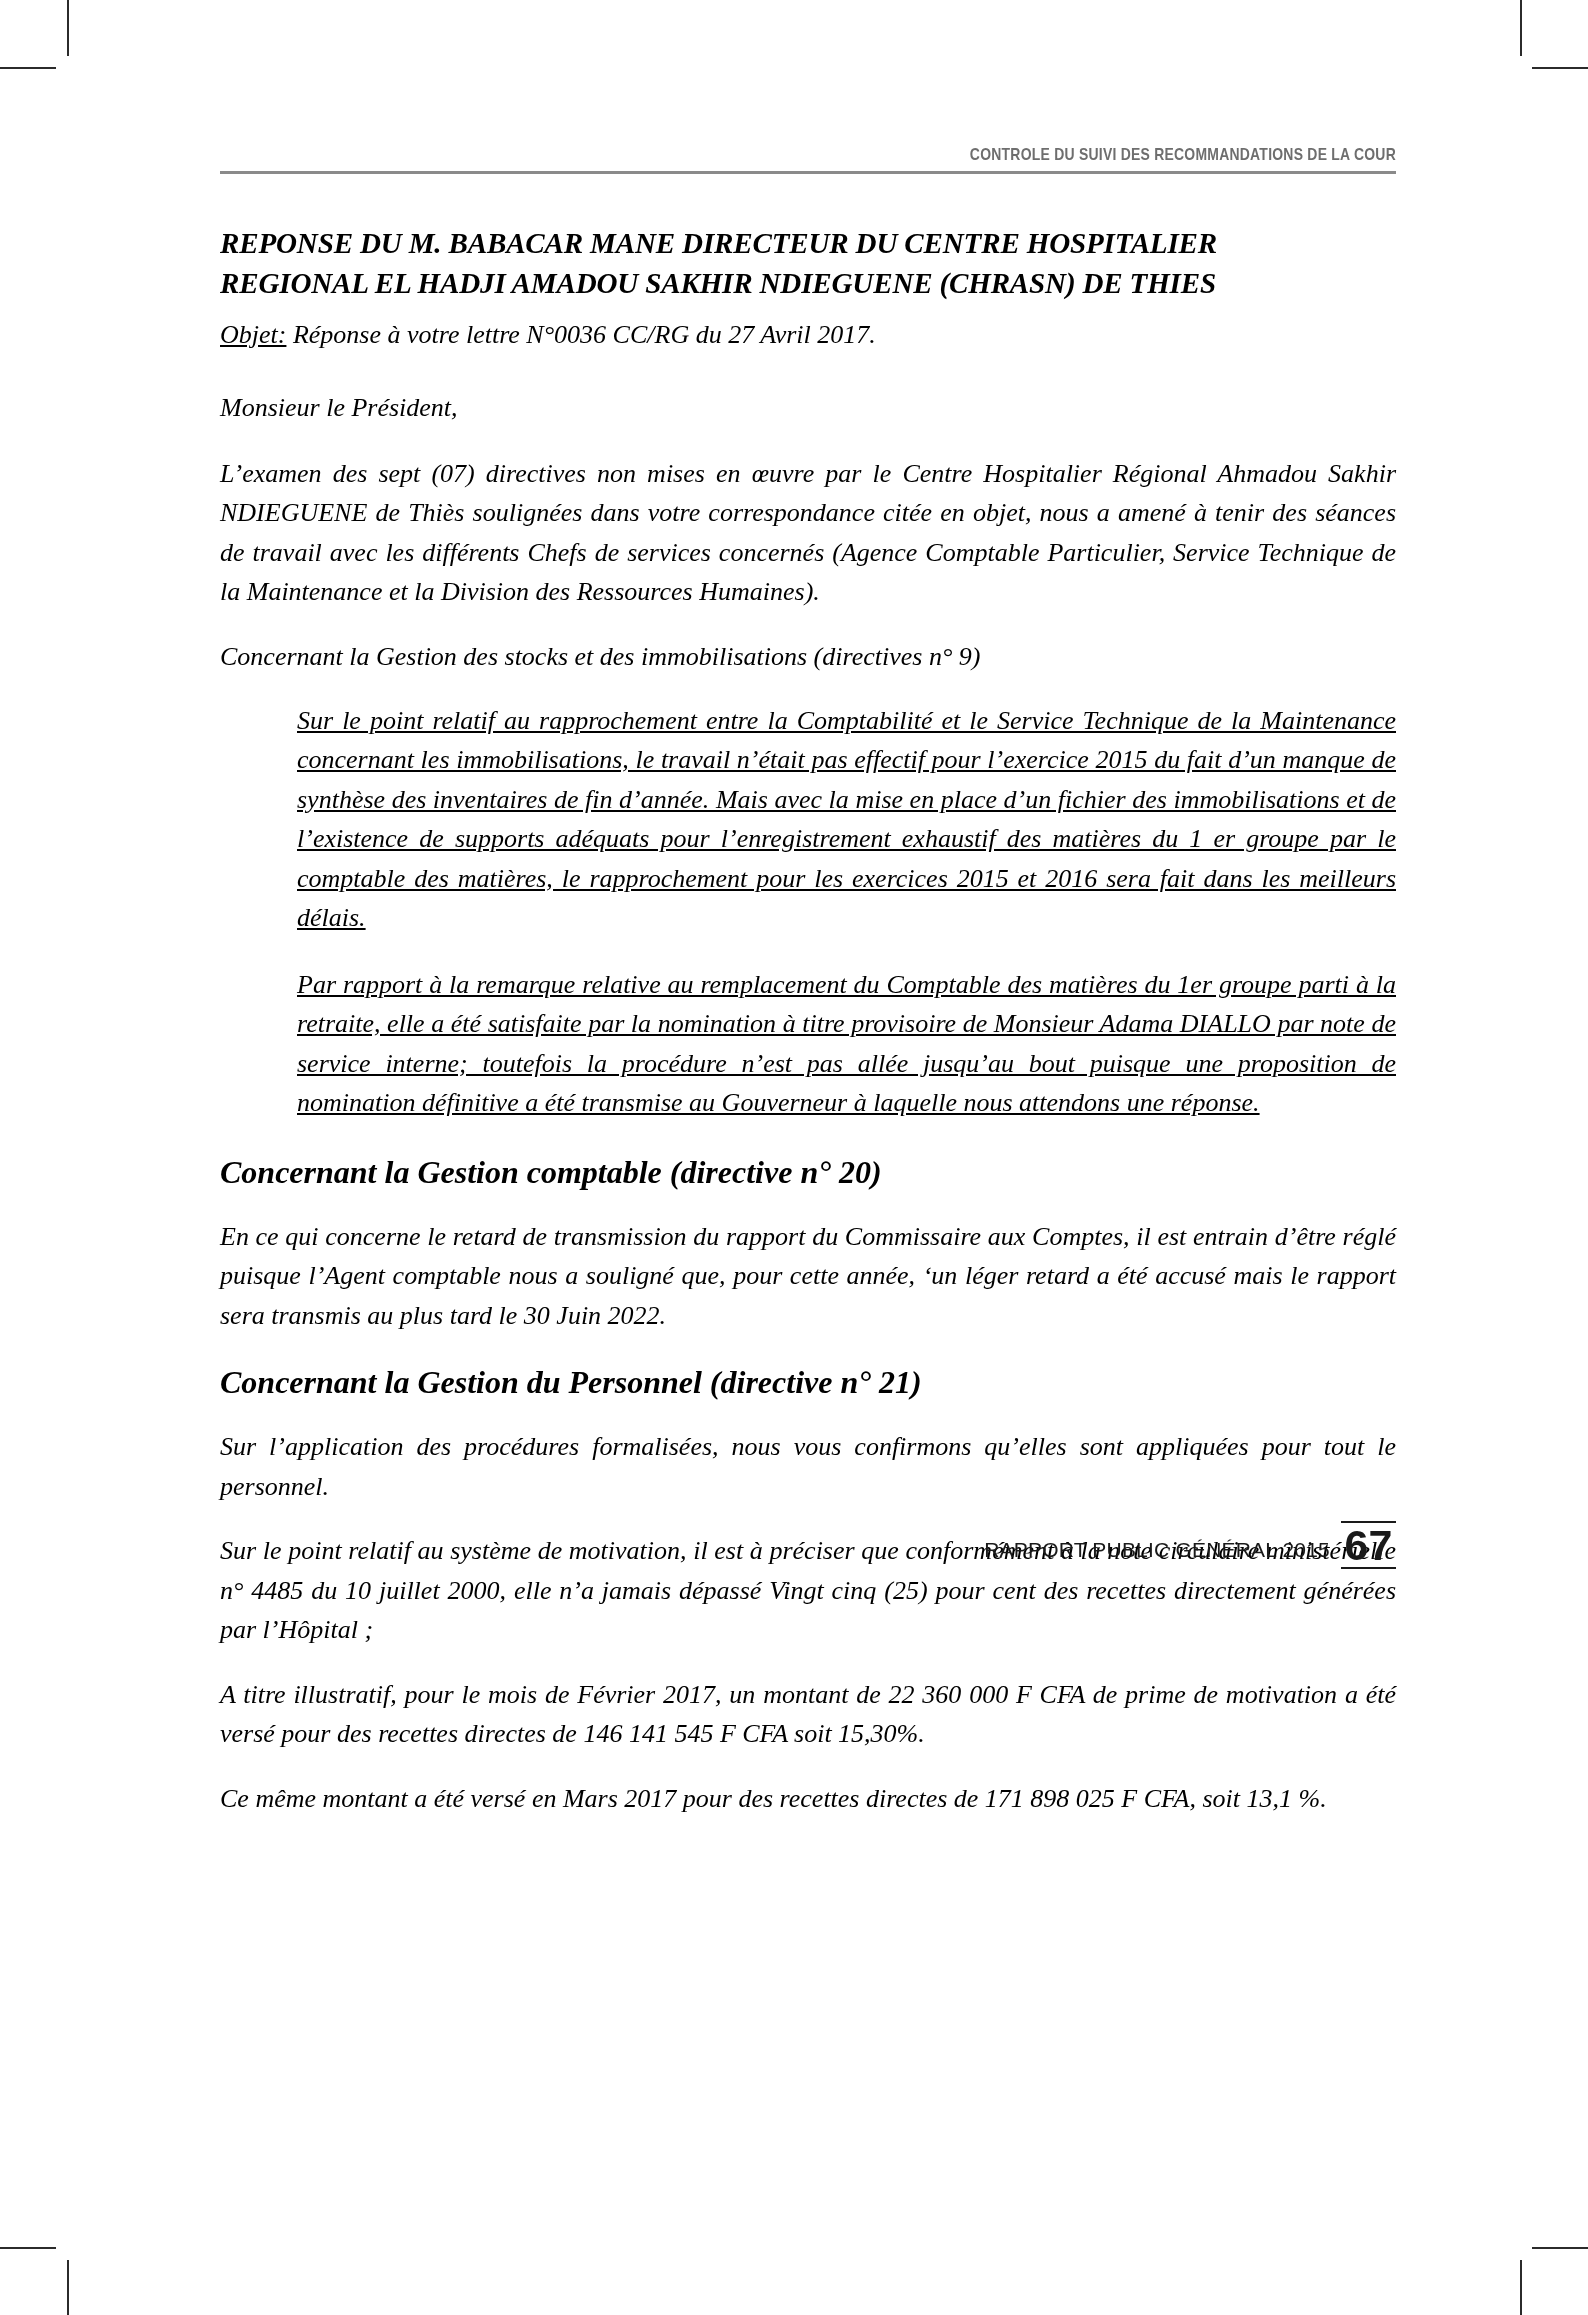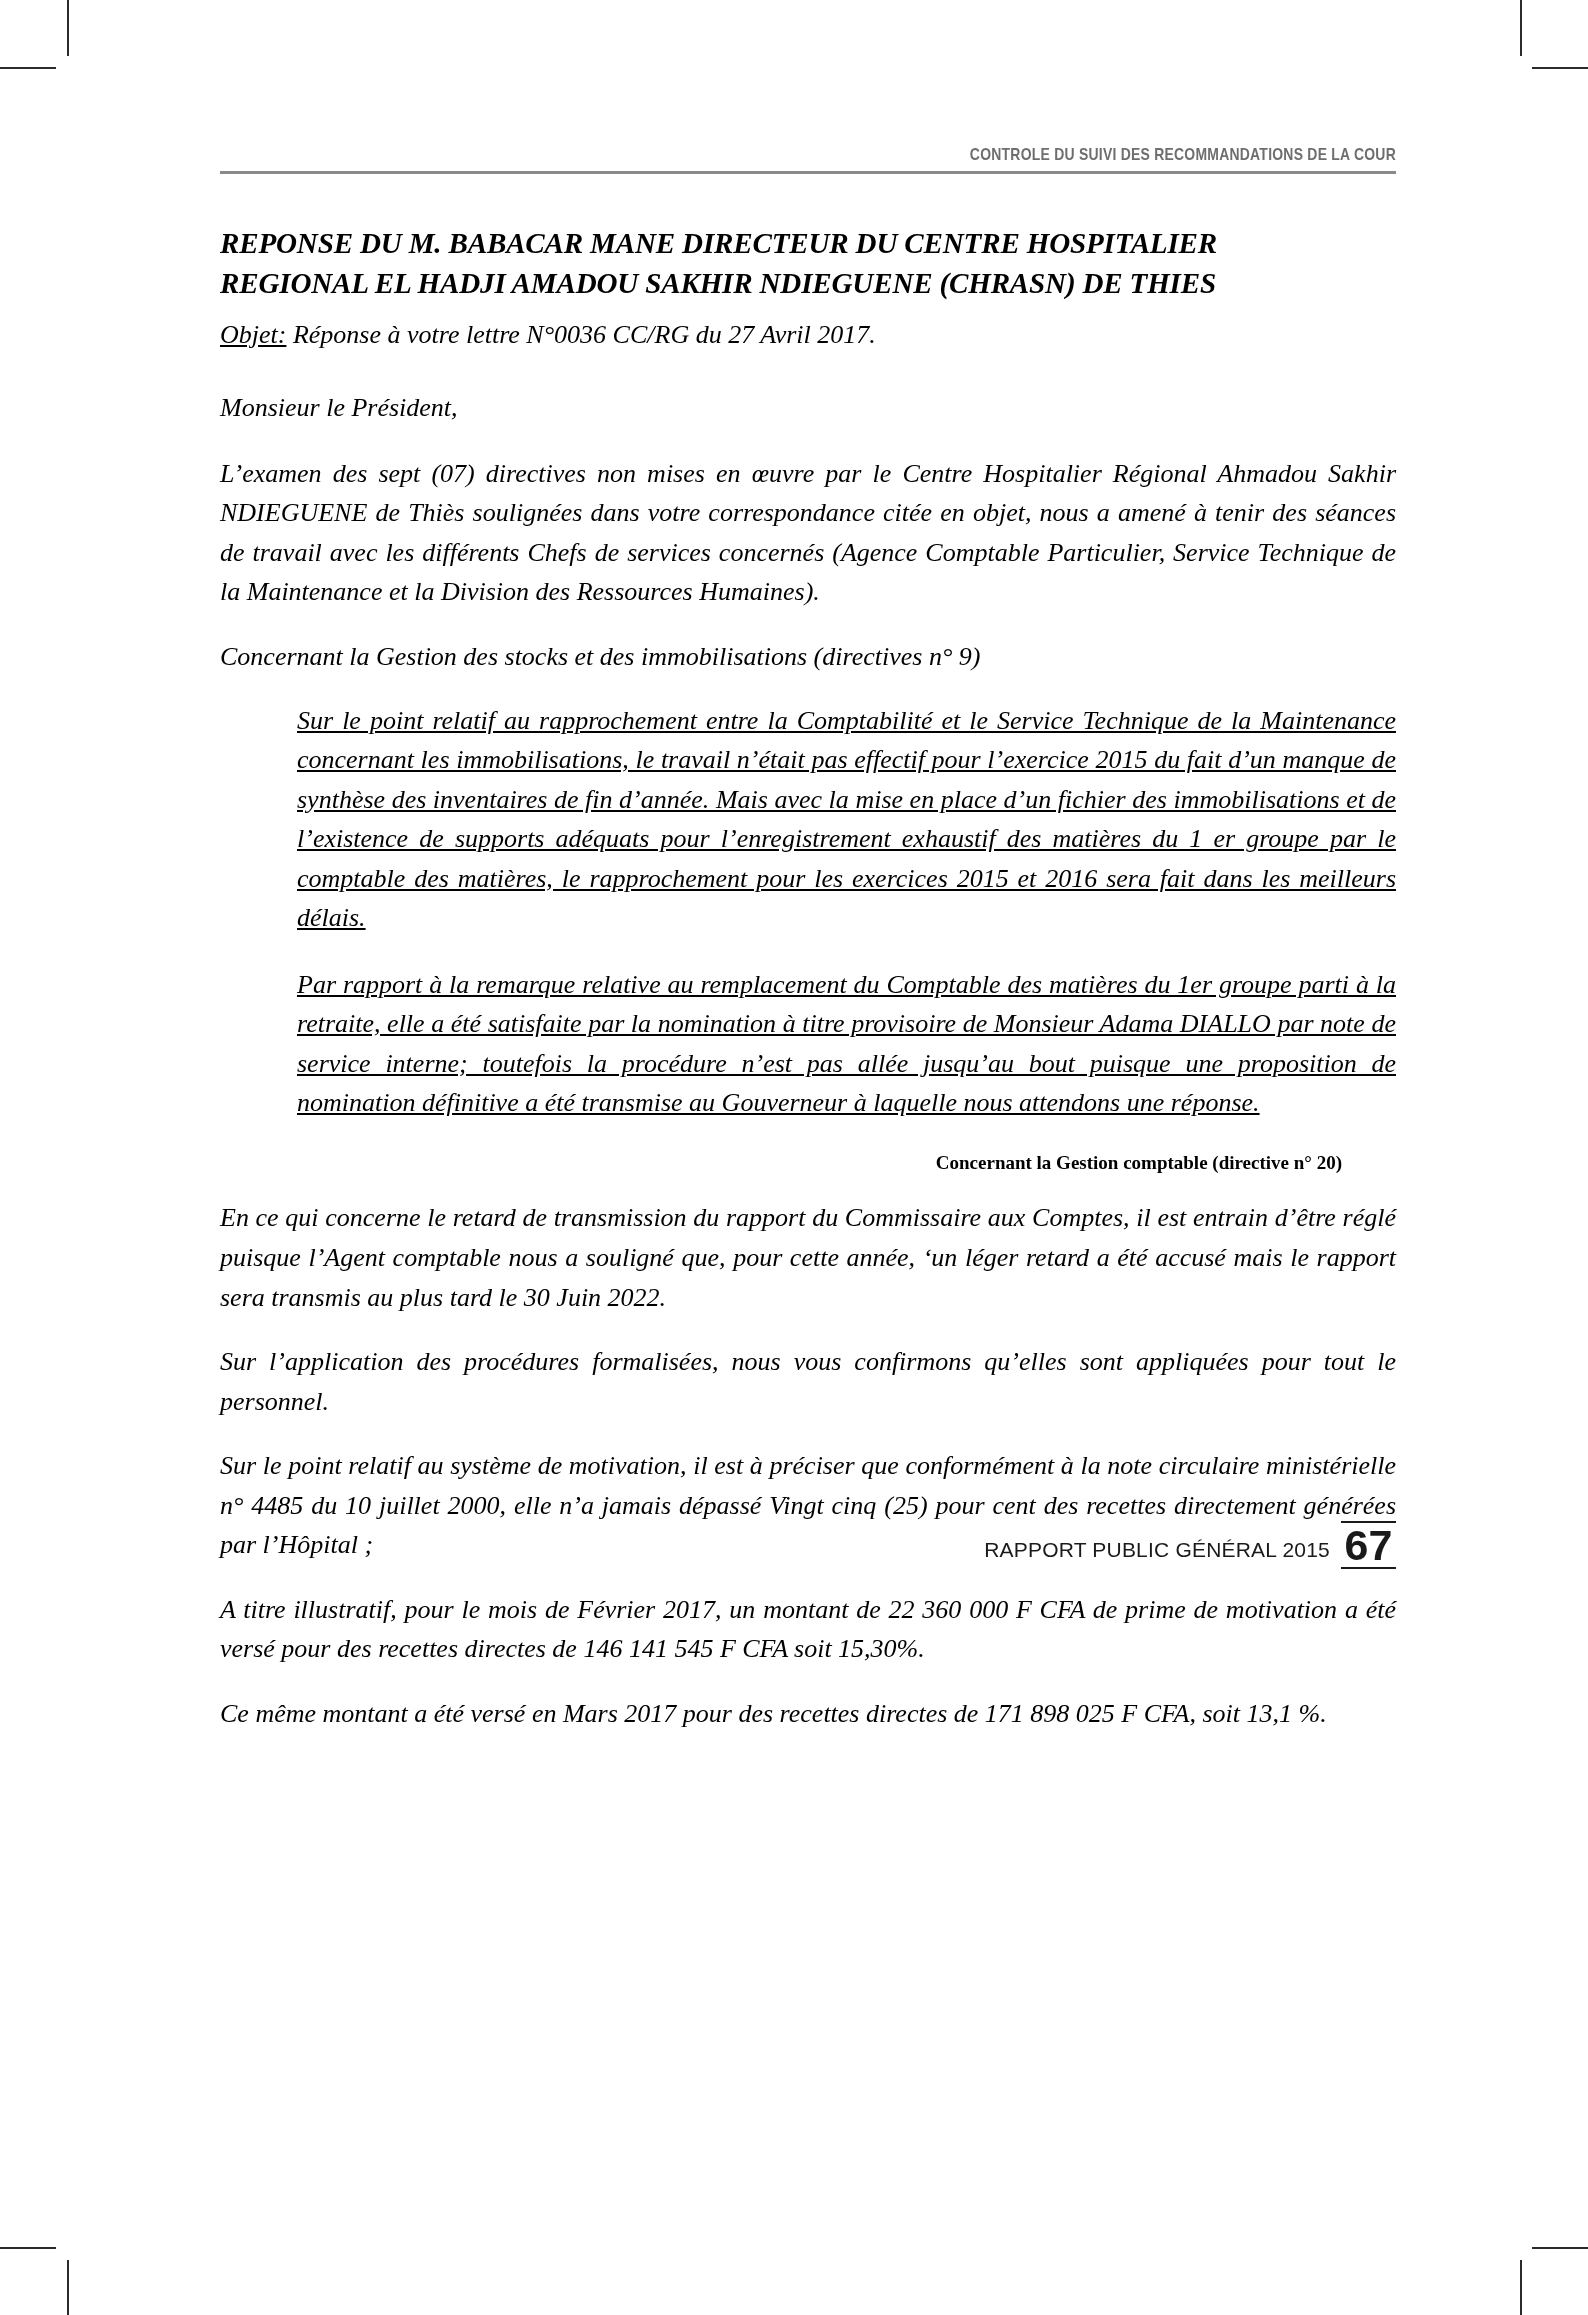--- a/index.html
+++ b/index.html
@@ -118,25 +118,26 @@
   }
 
   .indented {
     margin-left: 77px;
     width: 1099px;
     text-decoration: underline;
   }
   .indented p.para { margin-bottom: 27px; }
 
   h2.subhead {
-    font-weight: bold;
-    font-size: 19px;
+    font-style: italic;
+    font-weight: bold;
+    font-size: 32px;
     line-height: 1.4;
     margin: 5.4px 0 22px 0;
-    text-align: right;
+    text-align: left;
     padding-right: 54px;
   }
 
   
   .footer {
     position: absolute;
     left: 0;
     bottom: 127px;
     width: 1176px;
     display: flex;
@@ -199,20 +200,21 @@
     <p class="section-lead">Concernant la Gestion des stocks et des immobilisations (directives n° 9)</p>
 
     <div class="indented">
       <p class="para">Sur le point relatif au rapprochement entre la Comptabilité et le Service Technique de la Maintenance concernant les immobilisations, le travail n’était pas effectif pour l’exercice 2015 du fait d’un manque de synthèse des inventaires de fin d’année. Mais avec la mise en place d’un fichier des immobilisations et de l’existence de supports adéquats pour l’enregistrement exhaustif des matières du 1 er groupe par le comptable des matières, le rapprochement pour les exercices 2015 et 2016 sera fait dans les meilleurs délais.</p>
       <p class="para">Par rapport à la remarque relative au remplacement du Comptable des matières du 1er groupe parti à la retraite, elle a été satisfaite par la nomination à titre provisoire de Monsieur Adama DIALLO par note de service interne; toutefois la procédure n’est pas allée jusqu’au bout puisque une proposition de nomination définitive a été transmise au Gouverneur à laquelle nous attendons une réponse.</p>
     </div>
 
     <h2 class="subhead">Concernant la Gestion comptable (directive n° 20)</h2>
     <p class="para">En ce qui concerne le retard de transmission du rapport du Commissaire aux Comptes, il est entrain d’être réglé puisque l’Agent comptable nous a souligné que, pour cette année, ‘un léger retard a été accusé mais le rapport sera transmis au plus tard le 30 Juin 2022.</p>
 
+    <h2 class="subhead">Concernant la Gestion du Personnel (directive n° 21)</h2>
     <p class="para">Sur l’application des procédures formalisées, nous vous confirmons qu’elles sont appliquées pour tout le personnel.</p>
     <p class="para">Sur le point relatif au système de motivation, il est à préciser que conformément à la note circulaire ministérielle n° 4485 du 10 juillet 2000, elle n’a jamais dépassé Vingt cinq (25) pour cent des recettes directement générées par l’Hôpital ;</p>
     <p class="para">A titre illustratif, pour le mois de Février 2017, un montant de 22 360 000 F CFA de prime de motivation a été versé pour des recettes directes de 146 141 545 F CFA soit 15,30%.</p>
     <p class="para last-left">Ce même montant a été versé en Mars 2017 pour des recettes directes de 171 898 025 F CFA, soit 13,1 %.</p>
 
   </div>
 
   <div class="footer">
     <span class="footer-label">RAPPORT PUBLIC GÉNÉRAL 2015</span>
     <span class="page-number-box">

